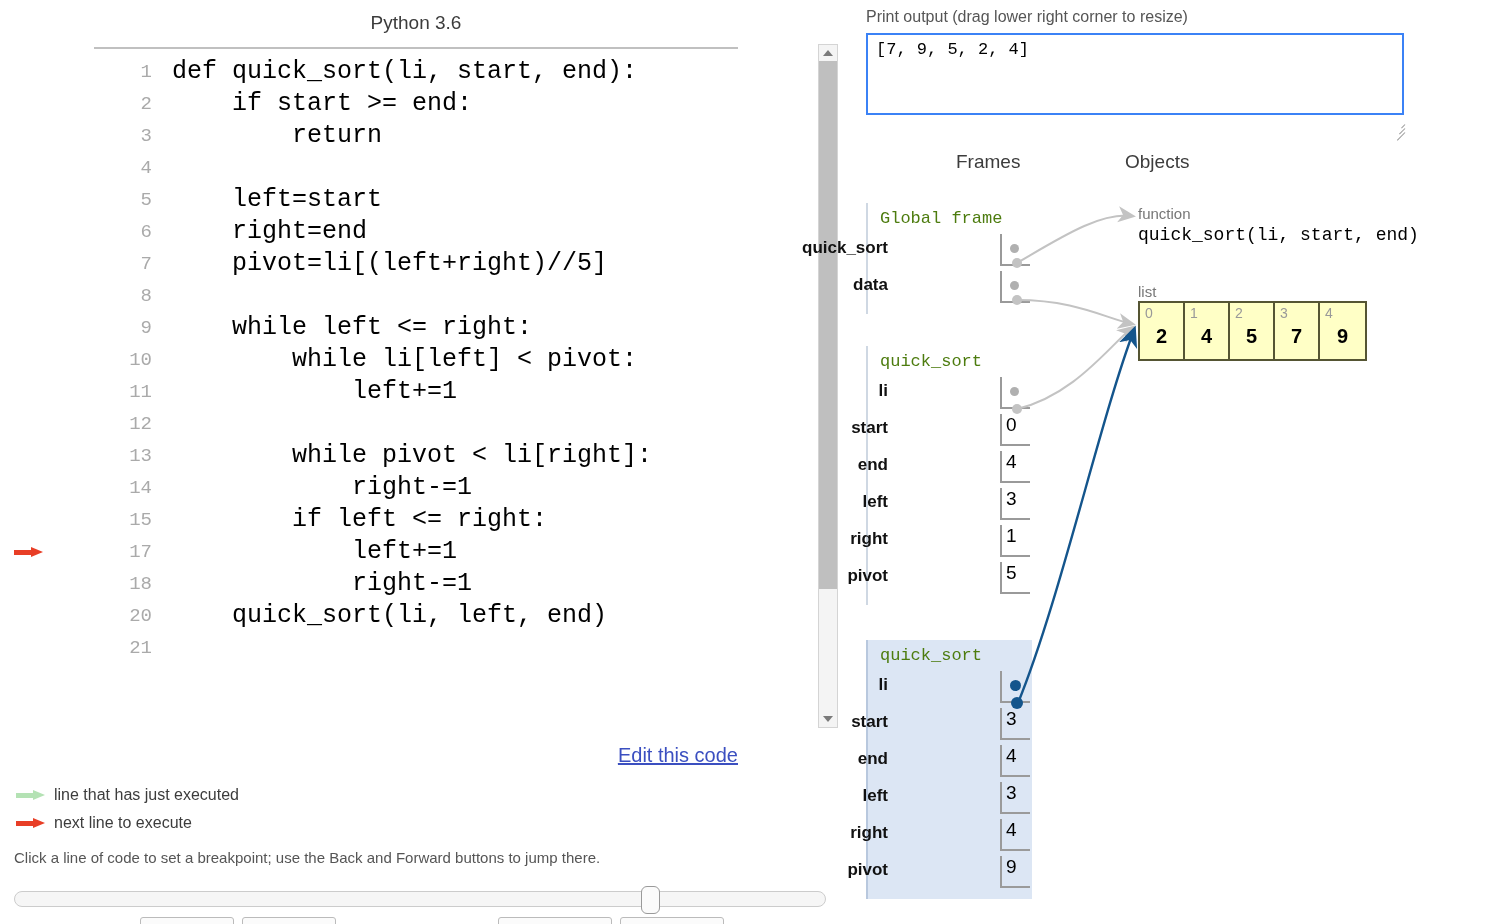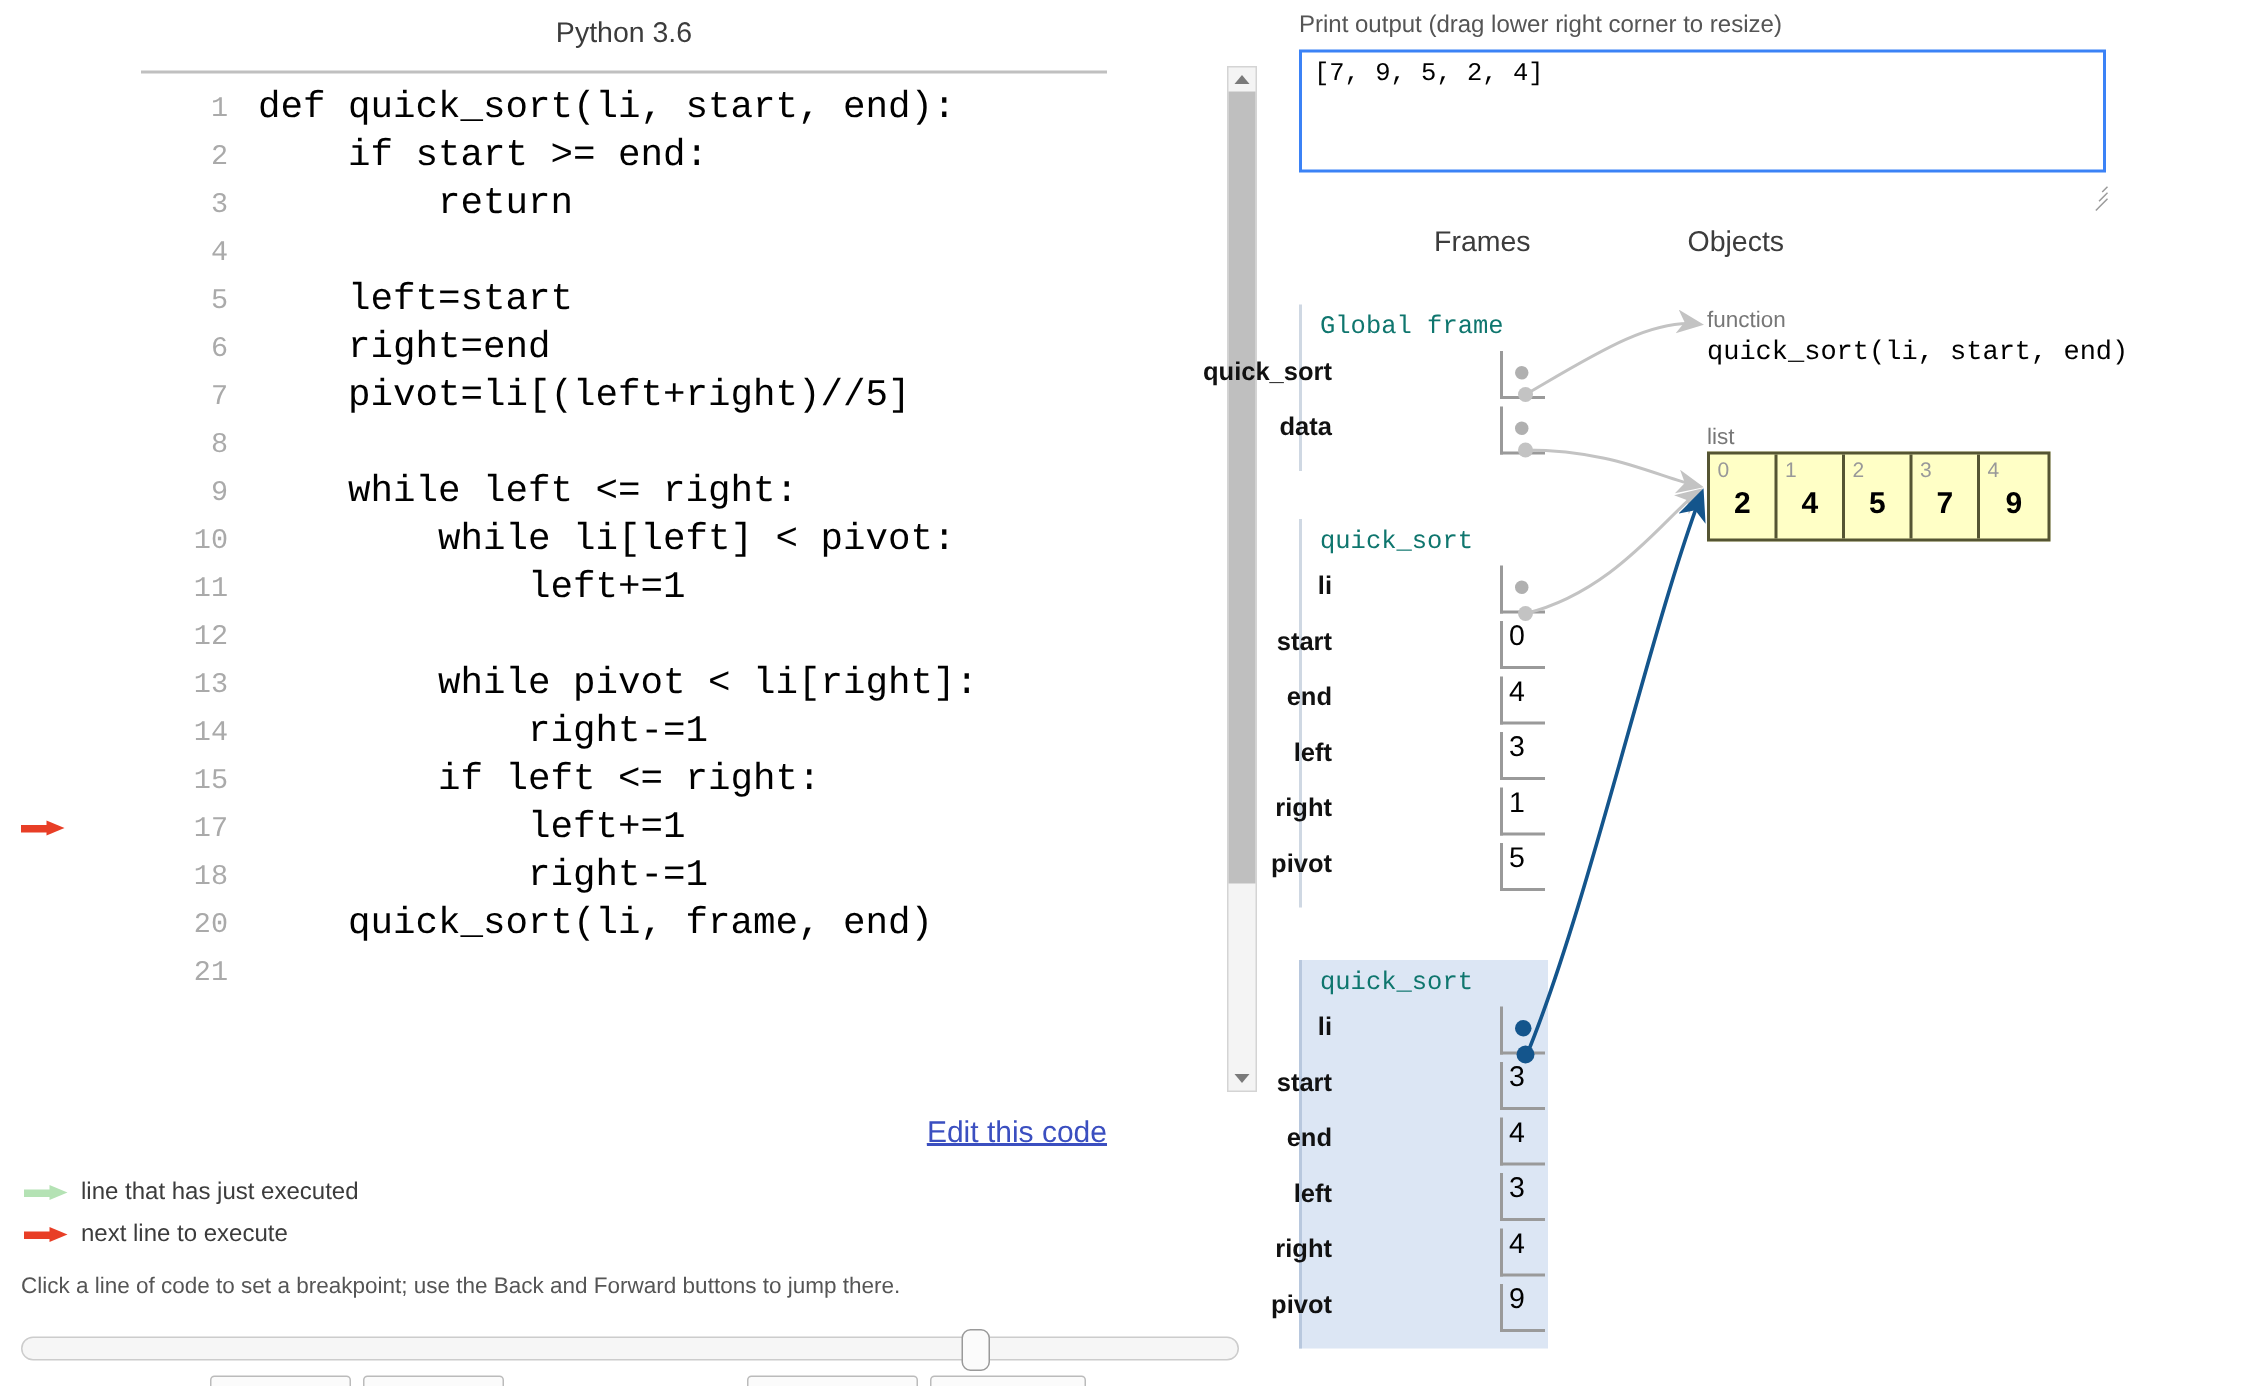--- a/index.html
+++ b/index.html
@@ -259,21 +259,21 @@
   .frame {
     position: absolute;
     border-left: 2px solid #cfd8e3;
     padding: 6px 0 8px 0;
     box-sizing: border-box;
   }
   .frame.highlighted { background: #dce6f4; border-left-color: #b8c8de; }
   .frame-title {
     font-family: "Liberation Mono", monospace;
     font-size: 17px;
-    color: #0f766e;
+    color: #4d7c0f;
     padding-left: 12px;
     margin-bottom: 4px;
     white-space: nowrap;
   }
   .var-row {
     position: relative;
     height: 37px;
   }
   .var-name {
     position: absolute;
@@ -381,21 +381,21 @@
       <div class="code-line"><span class="lineno">8</span><span class="codetext"></span></div>
       <div class="code-line"><span class="lineno">9</span><span class="codetext">    while left &lt;= right:</span></div>
       <div class="code-line"><span class="lineno">10</span><span class="codetext">        while li[left] &lt; pivot:</span></div>
       <div class="code-line"><span class="lineno">11</span><span class="codetext">            left+=1</span></div>
       <div class="code-line"><span class="lineno">12</span><span class="codetext"></span></div>
       <div class="code-line"><span class="lineno">13</span><span class="codetext">        while pivot &lt; li[right]:</span></div>
       <div class="code-line"><span class="lineno">14</span><span class="codetext">            right-=1</span></div>
       <div class="code-line"><span class="lineno">15</span><span class="codetext">        if left &lt;= right:</span></div>
       <div class="code-line"><div class="arrow-cell"><span class="arrow-glyph arrow-red"><span class="shaft"></span><span class="head"></span></span></div><span class="lineno">17</span><span class="codetext">            left+=1</span></div>
       <div class="code-line"><span class="lineno">18</span><span class="codetext">            right-=1</span></div>
-      <div class="code-line"><span class="lineno">20</span><span class="codetext">    quick_sort(li, frame, end)</span></div>
+      <div class="code-line"><span class="lineno">20</span><span class="codetext">    quick_sort(li, left, end)</span></div>
       <div class="code-line"><span class="lineno">21</span><span class="codetext"></span></div>
     </div>
 
   <div id="code-scrollbar">
     <div class="sb-arrow up">
       <div class="tri-up"></div>
     </div>
     <div id="code-scroll-thumb"></div>
     <div class="sb-arrow down">
       <div class="tri-down"></div>

